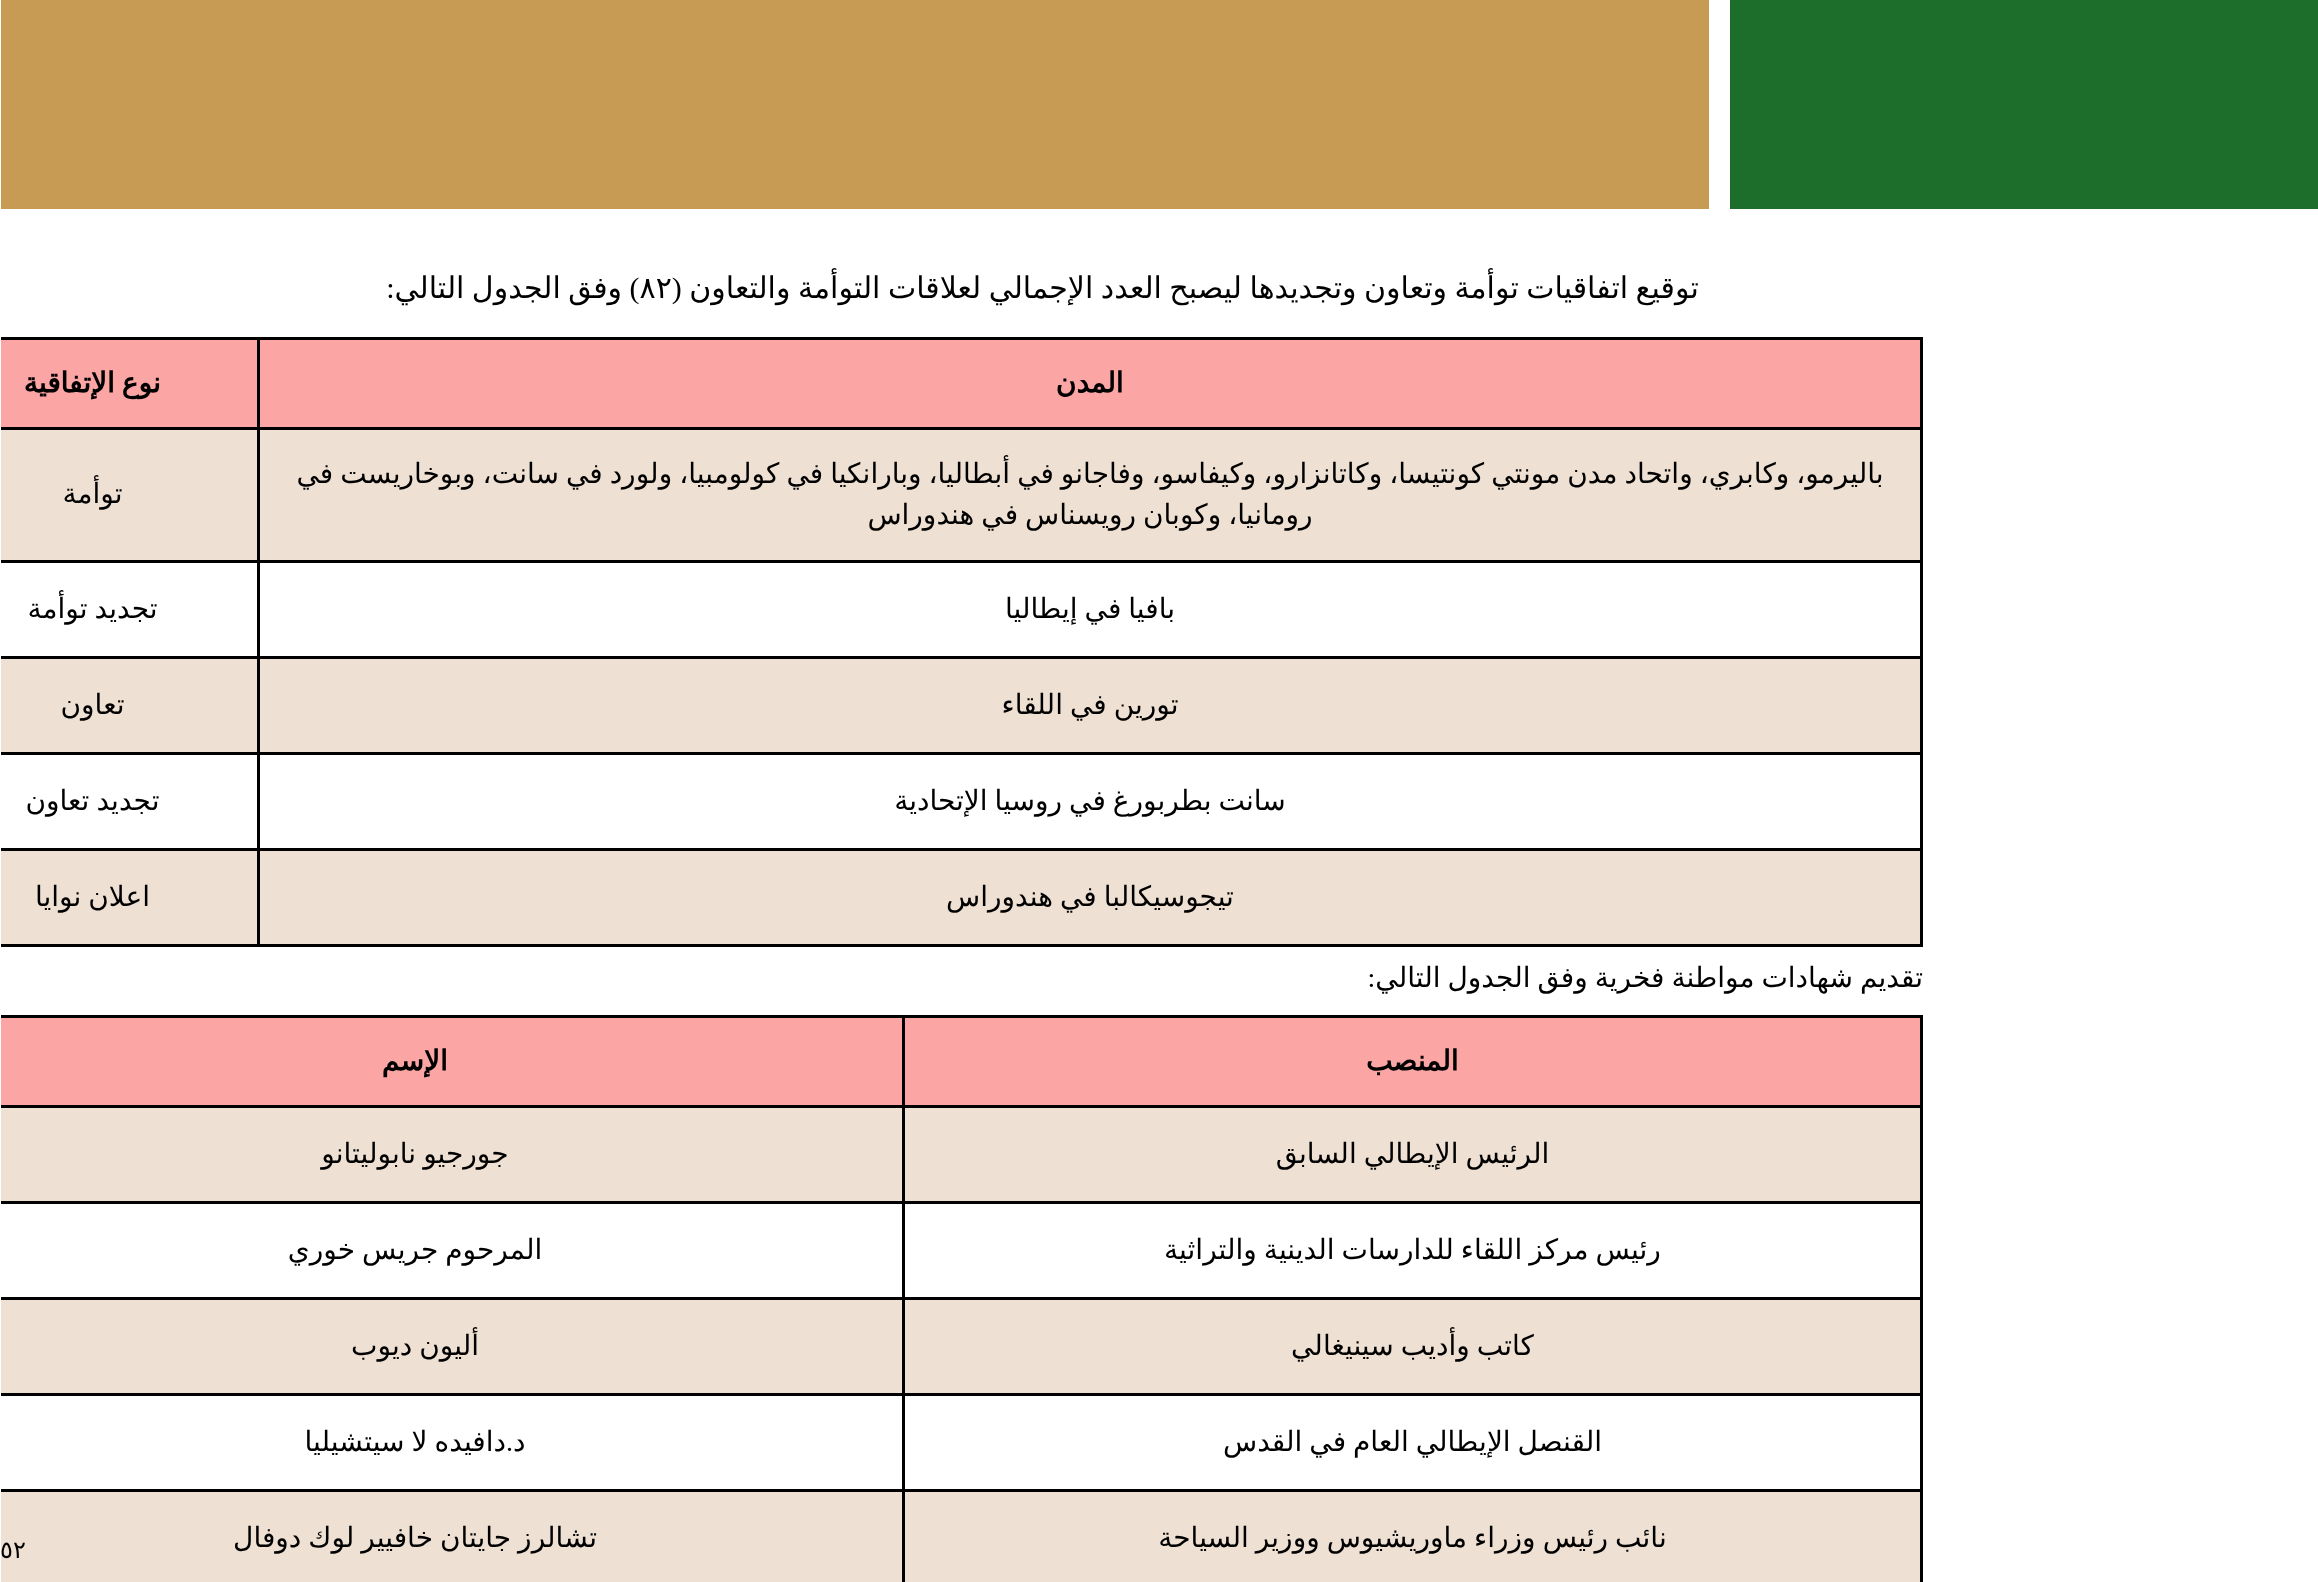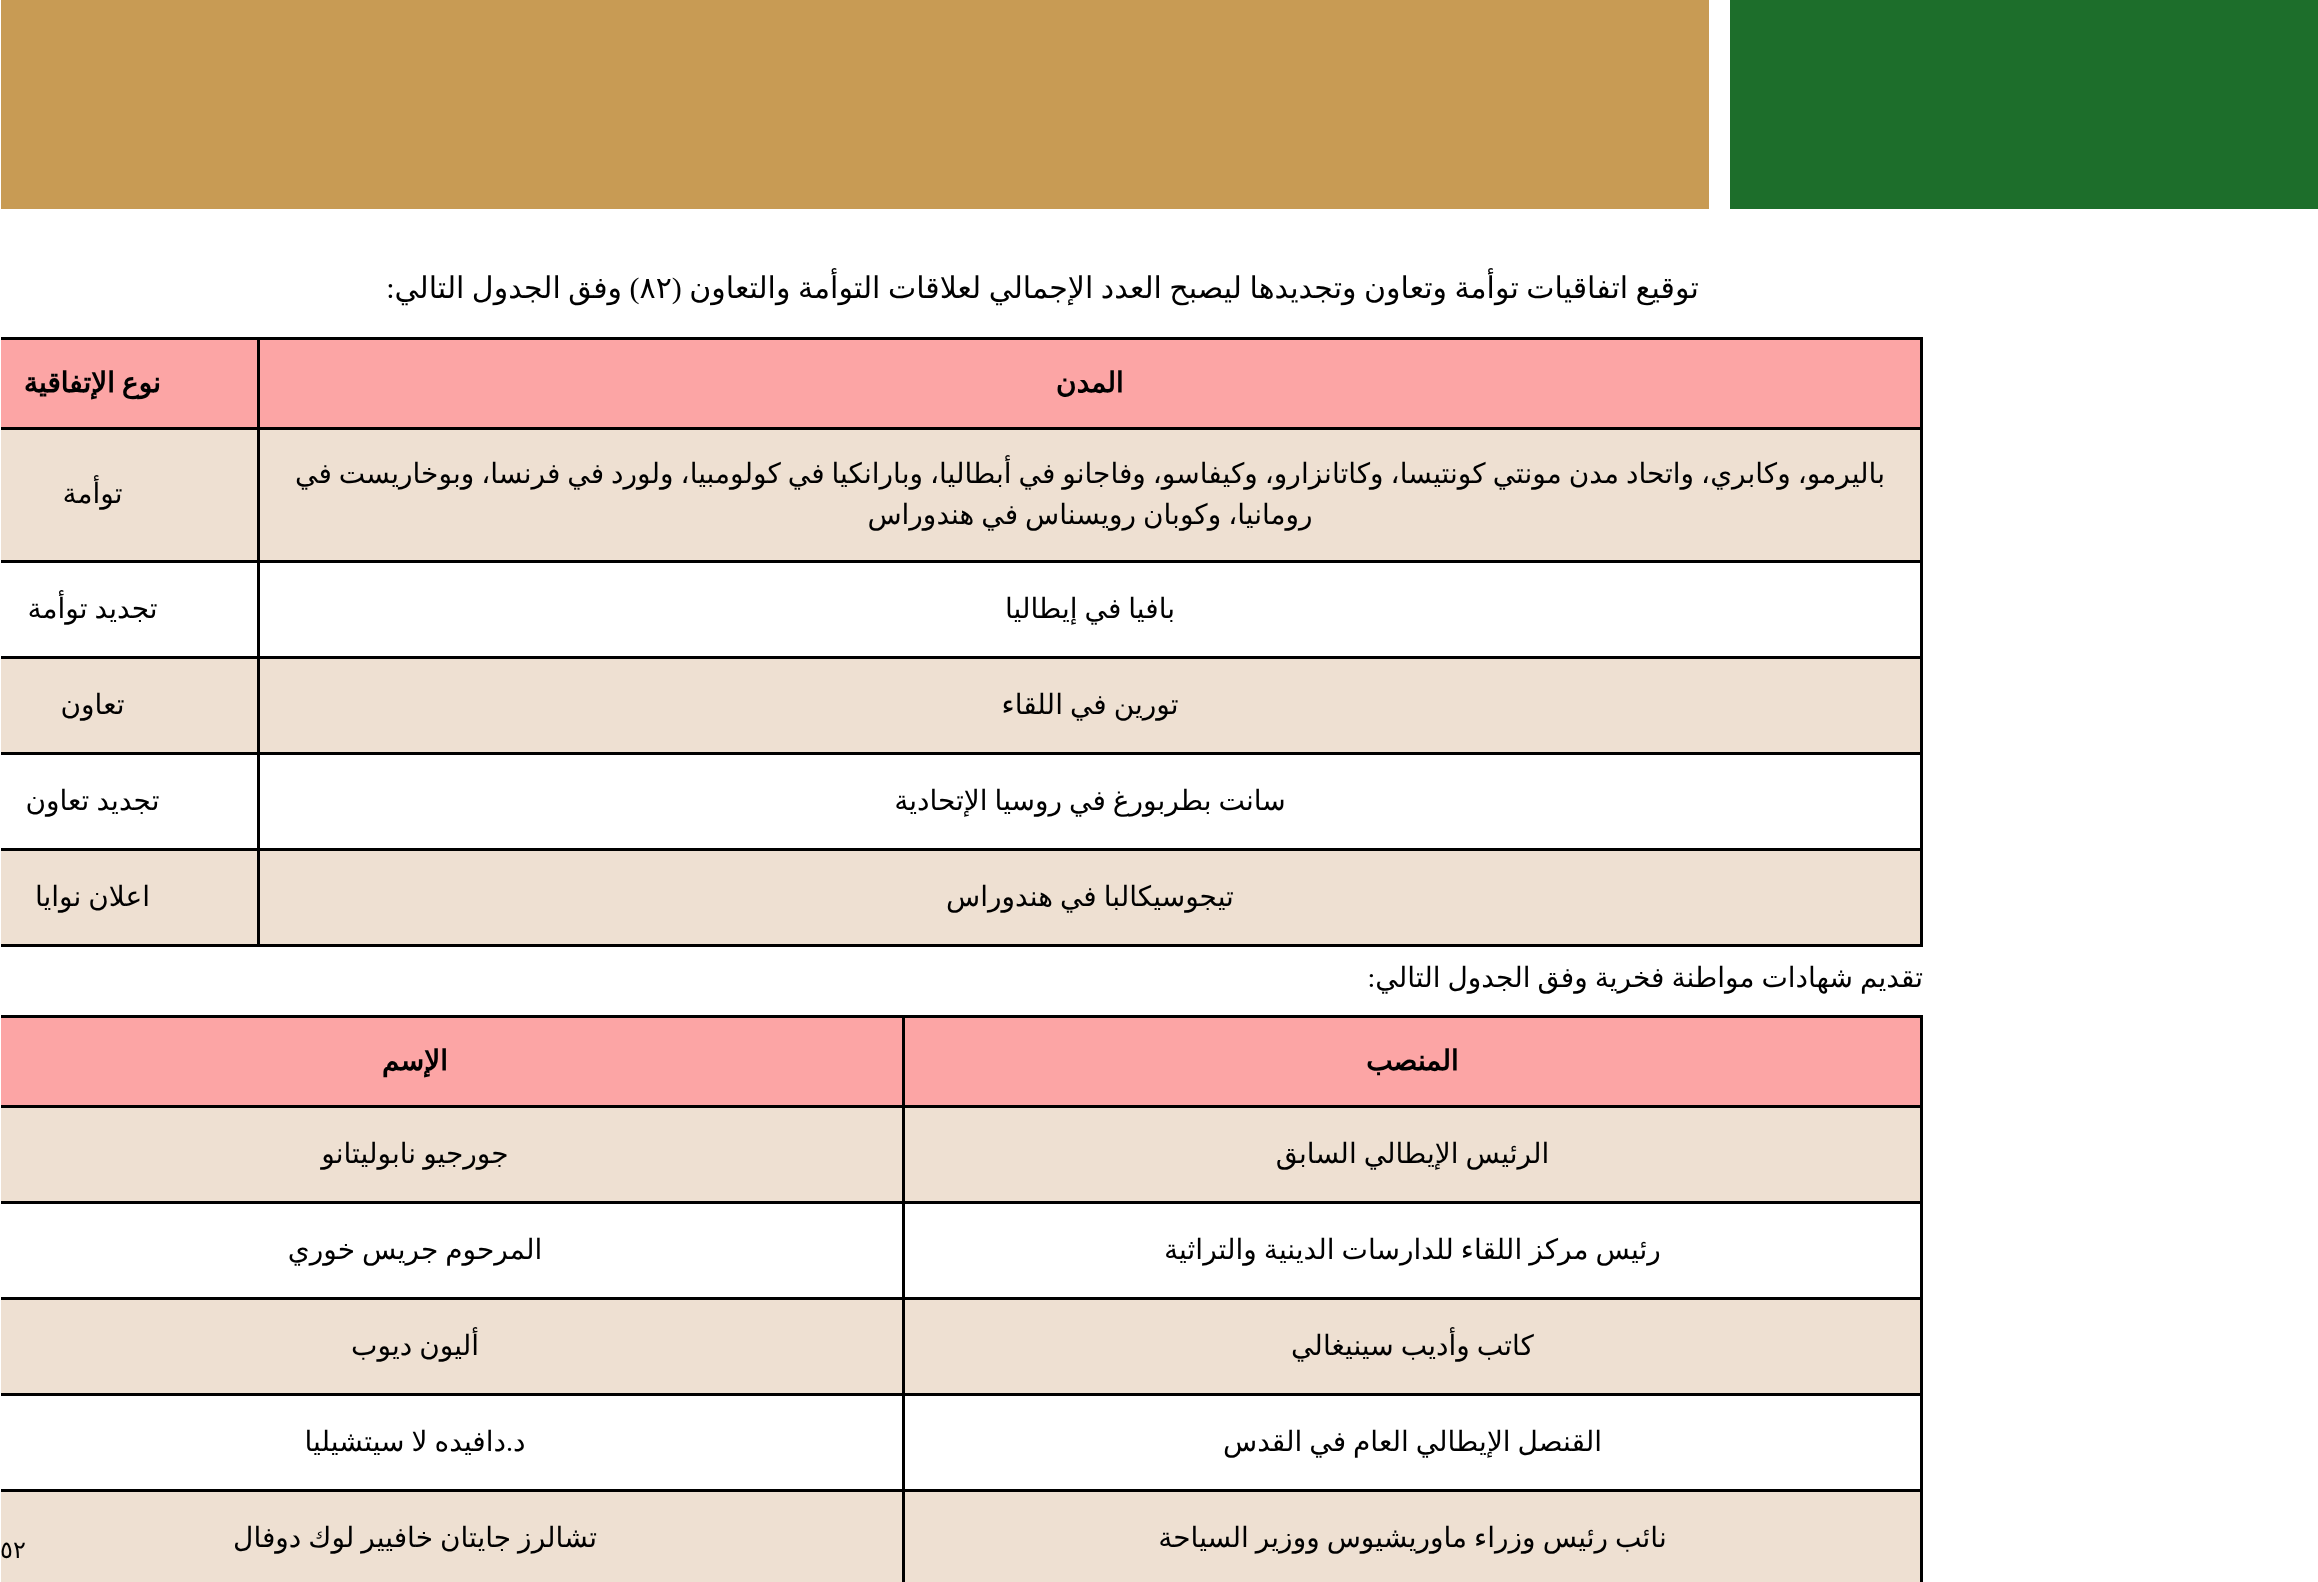--- a/index.html
+++ b/index.html
@@ -139,21 +139,21 @@
       <col class="c-type">
     </colgroup>
     <thead>
       <tr>
         <th>المدن</th>
         <th>نوع الإتفاقية</th>
       </tr>
     </thead>
     <tbody>
       <tr class="row-shaded">
-        <td class="cities-cell">باليرمو، وكابري، واتحاد مدن مونتي كونتيسا، وكاتانزارو، وكيفاسو، وفاجانو في أبطاليا، وبارانكيا في كولومبيا، ولورد في فرنسا، وبوخاريست في رومانيا، وكوبان رويسناس في هندوراس</td>
+        <td class="cities-cell">باليرمو، وكابري، واتحاد مدن مونتي كونتيسا، وكاتانزارو، وكيفاسو، وفاجانو في أبطاليا، وبارانكيا في كولومبيا، ولورد في سانت، وبوخاريست في رومانيا، وكوبان رويسناس في هندوراس</td>
         <td class="cities-cell">توأمة</td>
       </tr>
       <tr class="row-plain">
         <td class="short-cell">بافيا في إيطاليا</td>
         <td class="short-cell">تجديد توأمة</td>
       </tr>
       <tr class="row-shaded">
         <td class="short-cell">تورين في اللقاء</td>
         <td class="short-cell">تعاون</td>
       </tr>

